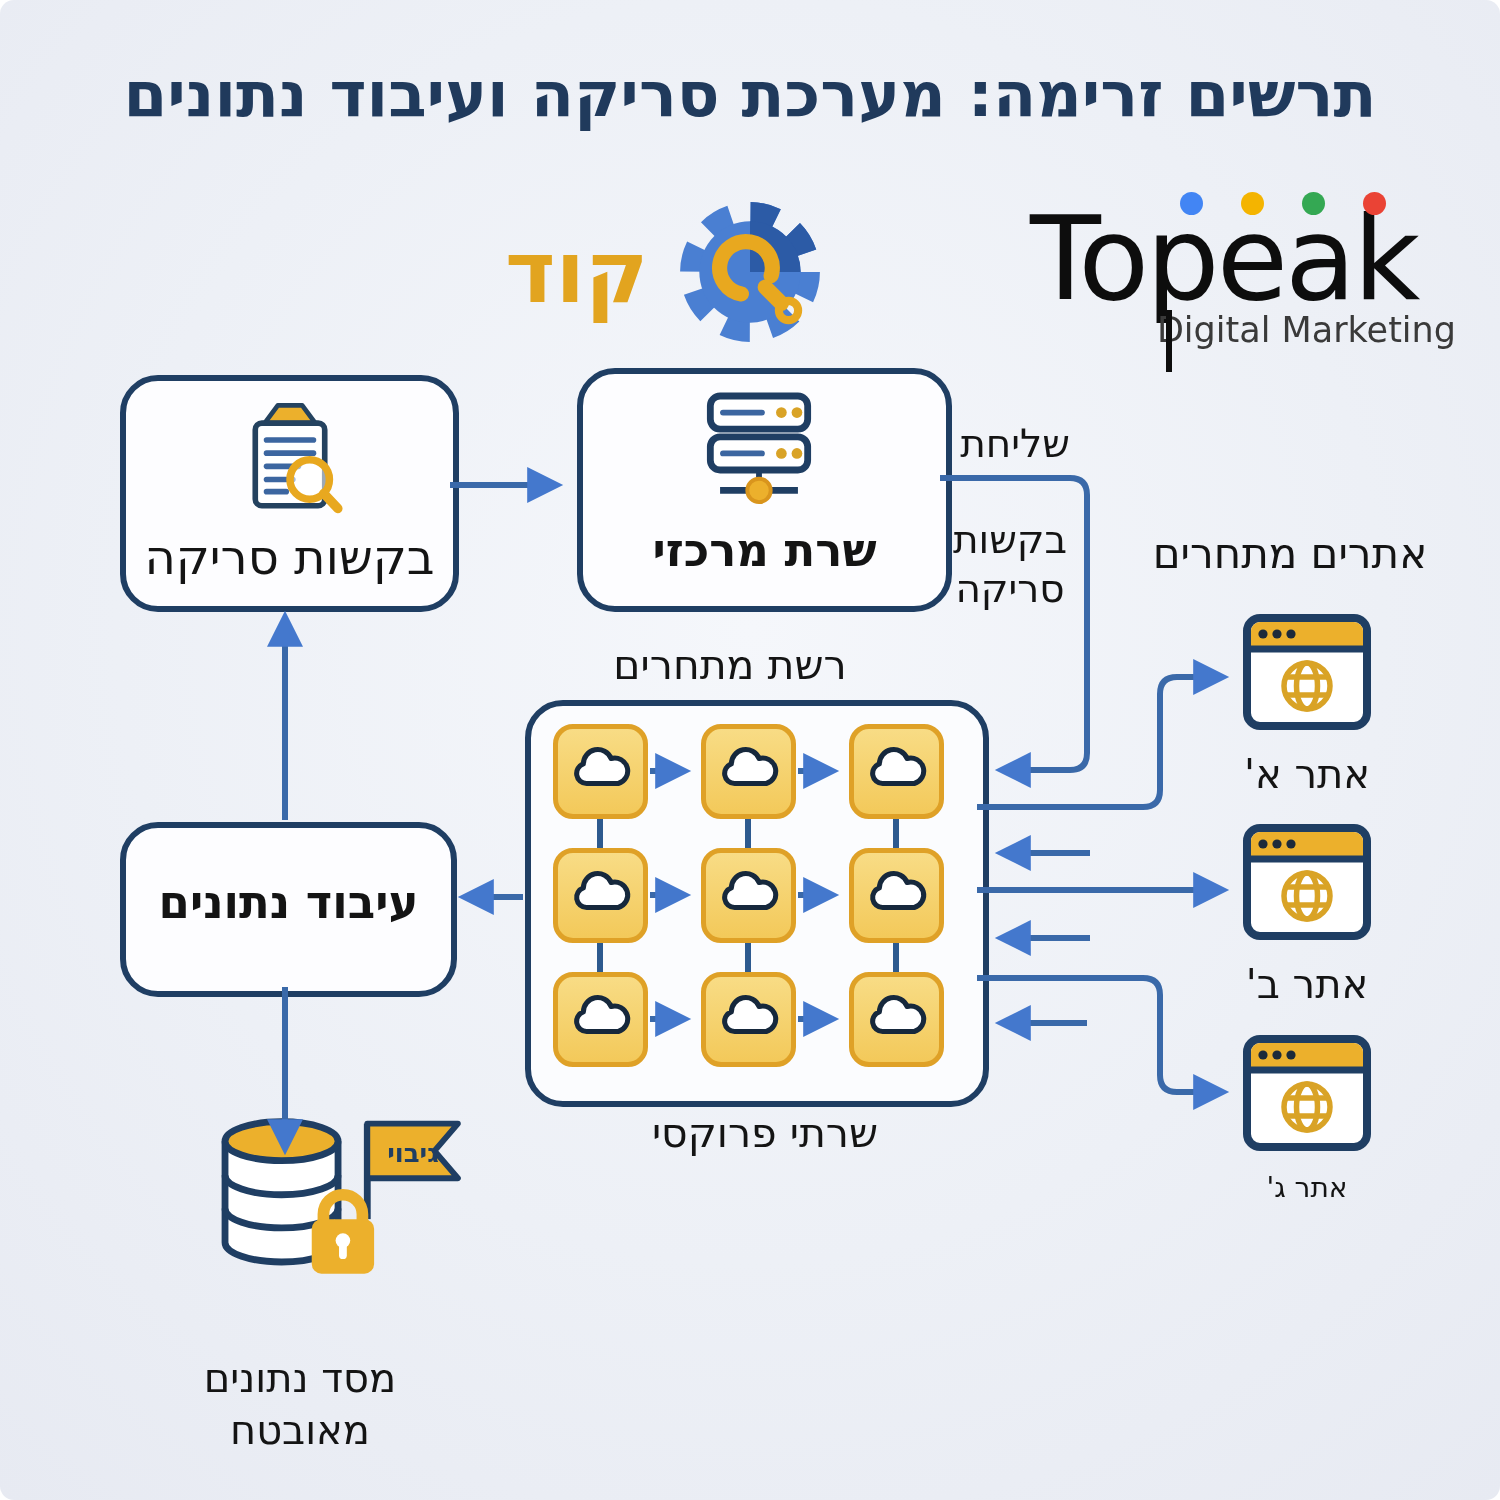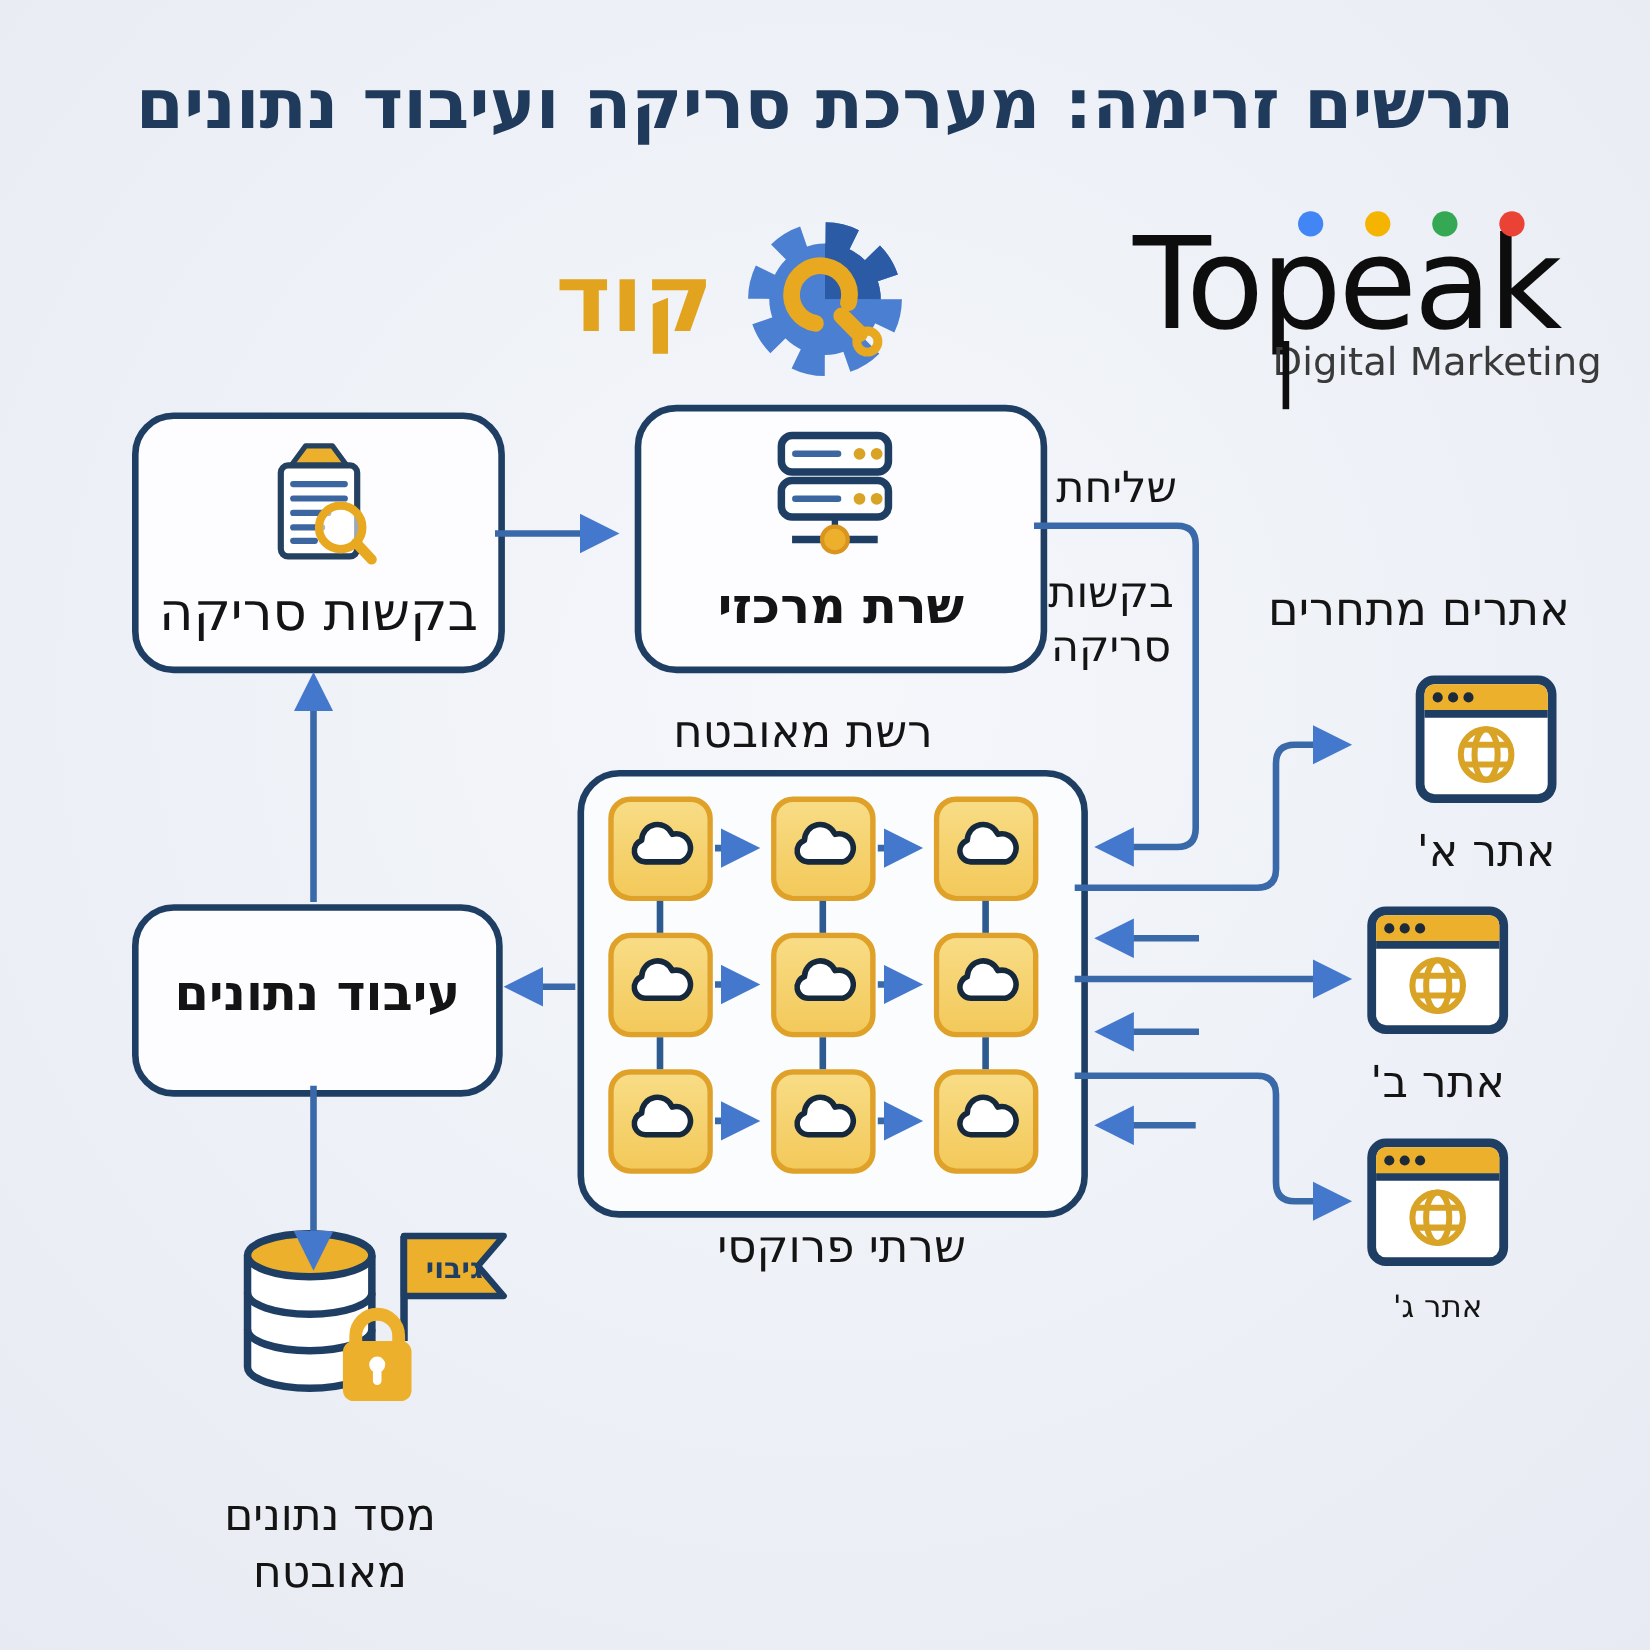--- a/index.html
+++ b/index.html
@@ -1,20 +1,21 @@
 <!DOCTYPE html>
 <html lang="he"><head>
 <meta charset="utf-8">
 <style>
   html,body{margin:0;padding:0;}
   .canvas{
     position:relative;width:1500px;height:1500px;overflow:hidden;
     background:radial-gradient(circle at 50% 42%, #f5f7fb 0%, #edf0f6 55%, #e7eaf2 100%);
     font-family:"DejaVu Sans", sans-serif;
     direction:rtl;
+    border-radius:14px;
   }
   .abs{position:absolute;}
   .page-title{
     top:58px;left:40px;width:1420px;text-align:center;
     font-size:63px;font-weight:bold;color:#203a5c;z-index:5;
   }
   
   .cloudcode{top:196px;left:505px;display:flex;align-items:center;gap:26px;z-index:5;direction:rtl;}
   .cc-word{font-size:86px;font-weight:bold;line-height:1;}
   .cc-blue{color:#4a7fd2;}
@@ -161,21 +162,21 @@
         <use href="#sym-server"></use>
       </svg>
     <div class="box-label lbl-bold" style="top:150px;">שרת מרכזי</div>
   </div>
 
   <div class="abs nodebox" style="left:120px;top:822px;width:325px;height:163px;">
     <div class="box-label lbl-bold" style="top:48px;">עיבוד נתונים</div>
   </div>
 
   <div class="abs nodebox" style="left:525px;top:700px;width:452px;height:395px;background:#fbfcfe;"></div>
-  <div class="abs floating-label" style="left:580px;top:640px;width:300px;">רשת מאובטח</div>
+  <div class="abs floating-label" style="left:580px;top:640px;width:300px;">רשת מתחרים</div>
   <div class="abs floating-label" style="left:600px;top:1108px;width:330px;">שרתי פרוקסי</div>
 
   <div class="proxy-square" style="left:553px;top:724px;">
       <svg>
         <use href="#sym-cloud"></use>
       </svg>
     </div>
   <div class="proxy-square" style="left:701px;top:724px;">
       <svg>
         <use href="#sym-cloud"></use>
@@ -222,21 +223,21 @@
     <div>בקשות</div>
     <div>סריקה</div>
   </div>
 
   <div class="abs floating-label sites-heading" style="left:1135px;top:528px;width:310px;">אתרים מתחרים</div>
 
   <div class="abs icon-wrap" style="left:1242px;top:613px;">
     <svg width="130" height="118">
         <use href="#sym-browser"></use>
       </svg>
-    <div class="floating-label" style="width:130px;margin-top:14px;font-size:40px;margin-left:44px;">אתר א'</div>
+    <div class="floating-label" style="width:130px;margin-top:14px;font-size:40px;">אתר א'</div>
   </div>
   <div class="abs icon-wrap" style="left:1242px;top:823px;">
     <svg width="130" height="118">
         <use href="#sym-browser"></use>
       </svg>
     <div class="floating-label" style="width:130px;margin-top:14px;font-size:40px;">אתר ב'</div>
   </div>
   <div class="abs icon-wrap" style="left:1242px;top:1034px;">
     <svg width="130" height="118">
         <use href="#sym-browser"></use>

